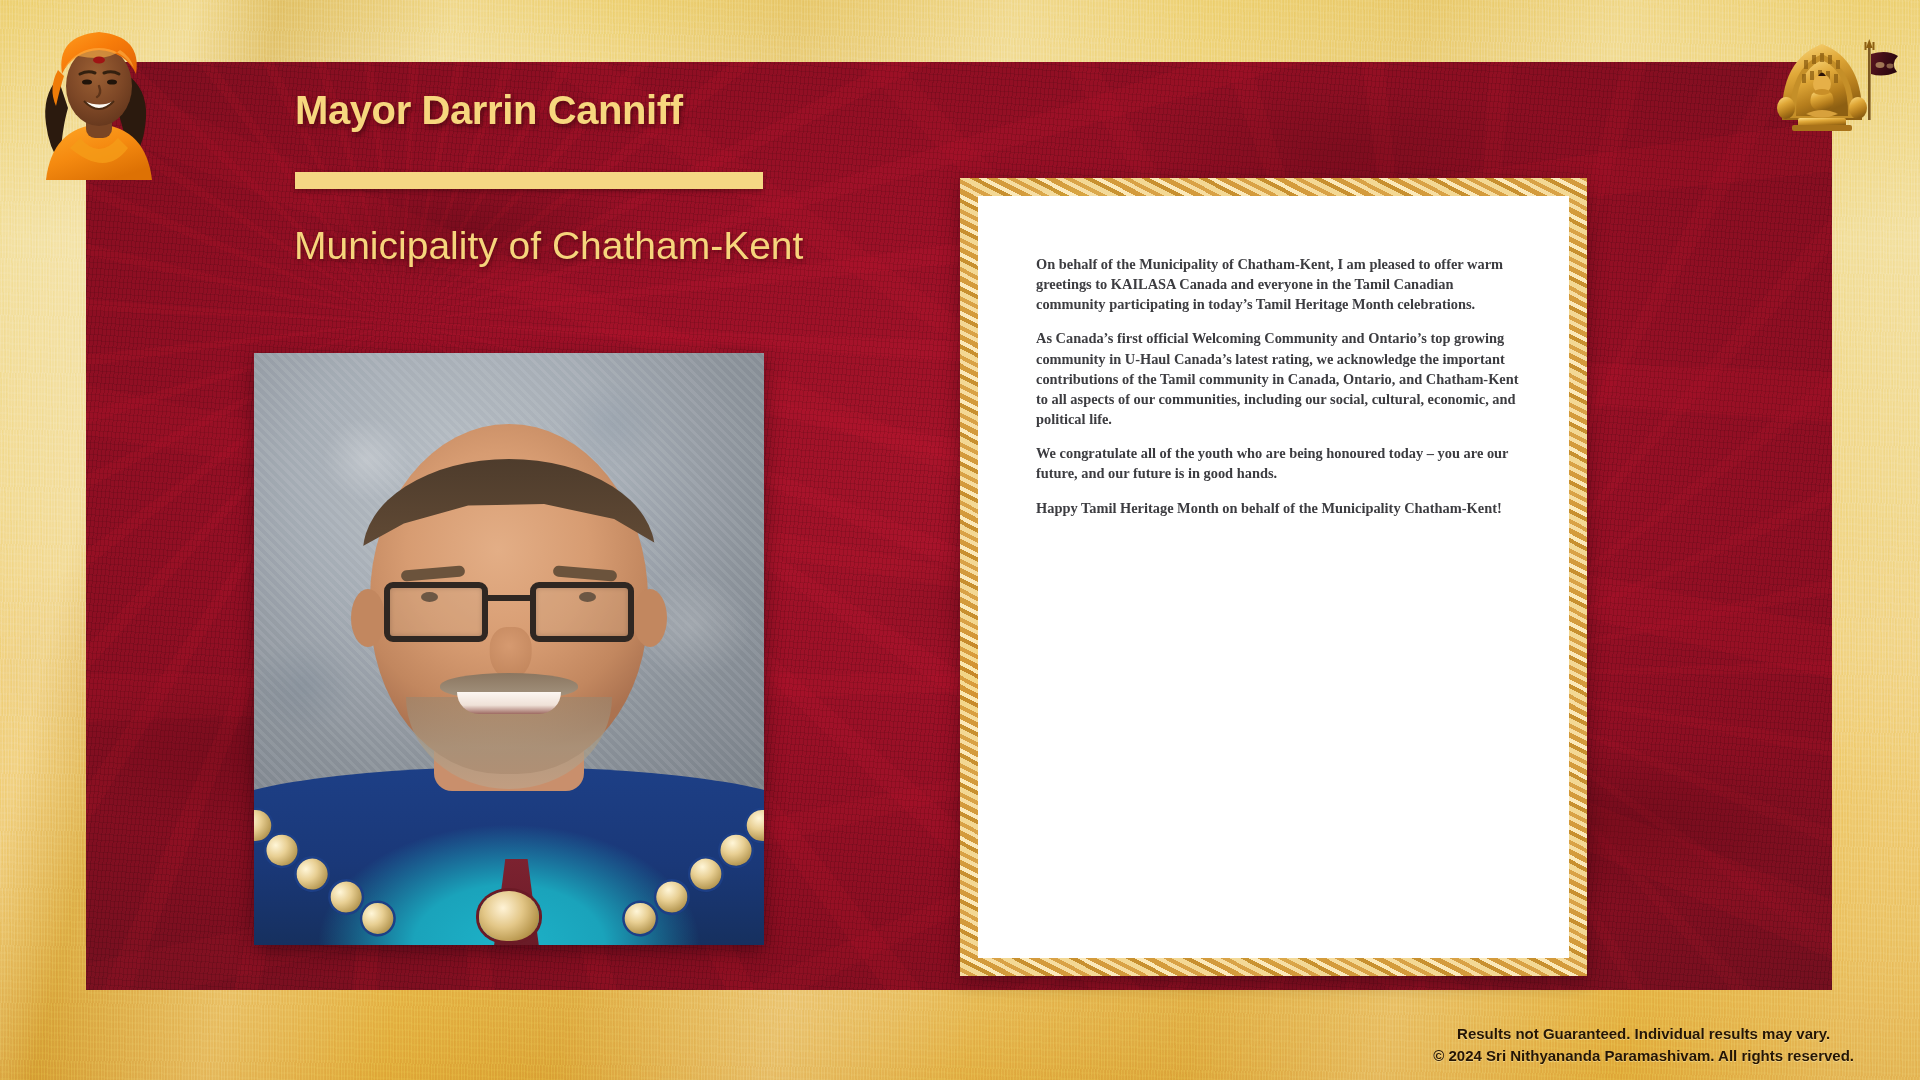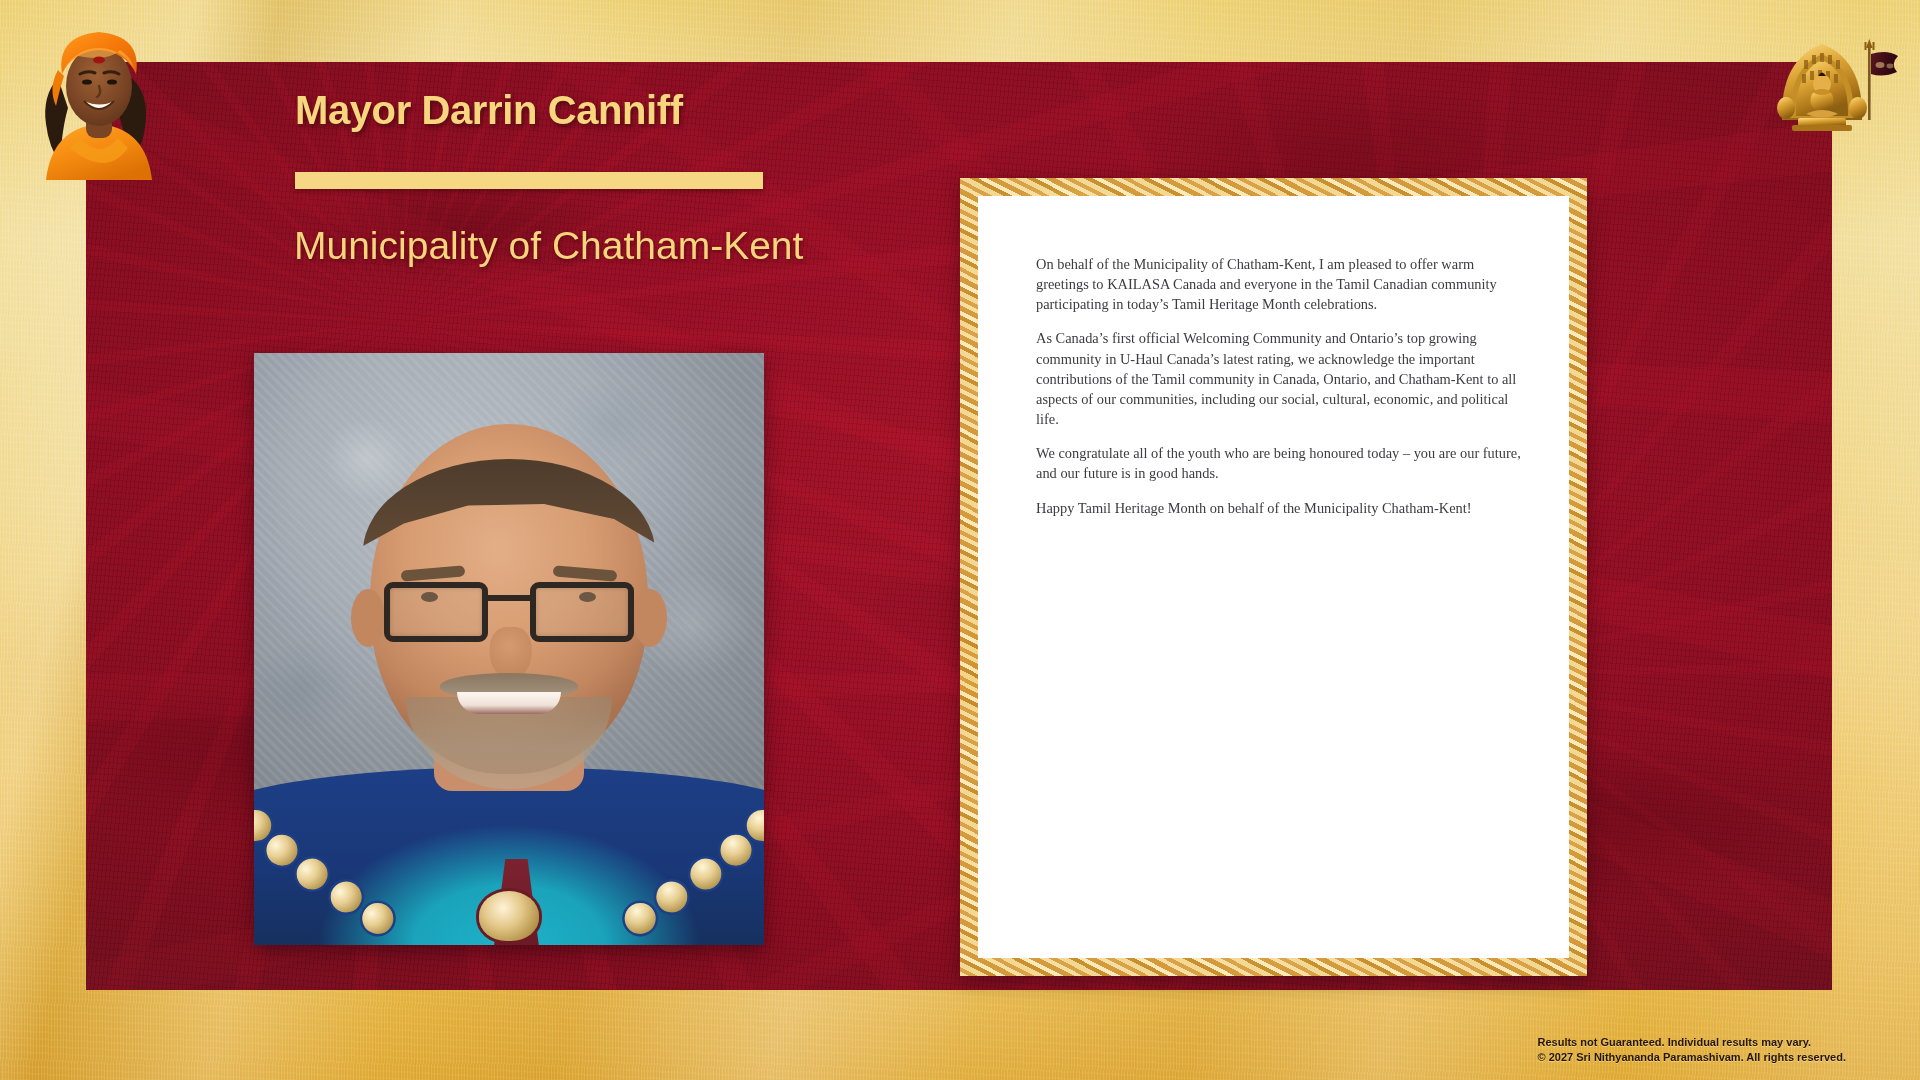--- a/index.html
+++ b/index.html
@@ -250,40 +250,41 @@
       radial-gradient(22% 14% at 18% 10%, rgba(255,255,255,.55), rgba(255,255,255,0) 70%),
       radial-gradient(20% 13% at 82% 34%, rgba(255,255,255,.45), rgba(255,255,255,0) 70%),
       radial-gradient(24% 16% at 50% 88%, rgba(255,255,255,.42), rgba(255,255,255,0) 72%),
       radial-gradient(18% 12% at 8%  62%, rgba(120,70,8,.30), rgba(0,0,0,0) 72%);
     mix-blend-mode:overlay;
   }
   .doc-page {
     position:relative; width:100%; height:100%;
     background:#ffffff;
     padding:58px 44px 16px 58px;
+    font-weight:bold;
   }
   .doc-body {
     font-family:"Liberation Serif", serif;
     font-size:14.4px; line-height:1.40; color:#3c3c40;
   }
   .doc-body p { margin-bottom:14px; }
   .doc-body p:last-child { margin-bottom:12px; }
 
   
   .guru-badge {
     position:absolute; left:28px; top:12px; width:142px; height:168px; z-index:6;
   }
   .deity-badge {
     position:absolute; left:1768px; top:24px; width:130px; height:120px; z-index:6;
   }
 
   
   .footer {
-    position:absolute; right:74px; bottom:14px;
-    text-align:left; font-size:11px; font-weight:700; line-height:1.42;
+    position:absolute; right:66px; bottom:14px;
+    text-align:center; font-size:15px; font-weight:700; line-height:1.42;
     color:#241505;
     text-shadow:0 1px 0 rgba(255,240,190,.45);
   }
 </style>
 </head>
 <body>
 
 <div id="slide">
 
   <div class="gold-bg"></div>
@@ -450,16 +451,16 @@
       <rect x="104.5" y="18" width="2" height="8" fill="#8d5f12"></rect>
 
       <path d="M103 30 q16 -5 27 2 q-8 8 -1 16 q-14 6 -26 2 z" fill="url(#flg)"></path>
       <ellipse cx="112" cy="41" rx="4.5" ry="3" fill="#c09a6a" opacity=".75"></ellipse>
       <ellipse cx="122" cy="42" rx="3.5" ry="2.4" fill="#c09a6a" opacity=".6"></ellipse>
     </svg>
   </div>
 
   <div class="footer">
     <div>Results not Guaranteed. Individual results may vary.</div>
-    <div>© 2027 Sri Nithyananda Paramashivam. All rights reserved.</div>
+    <div>© 2024 Sri Nithyananda Paramashivam. All rights reserved.</div>
   </div>
 
 </div>
 
 </body></html>

